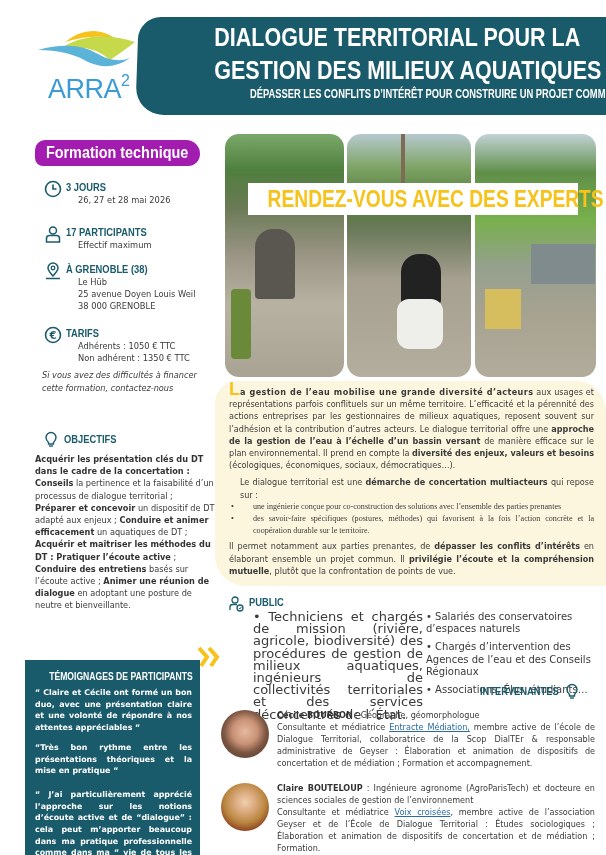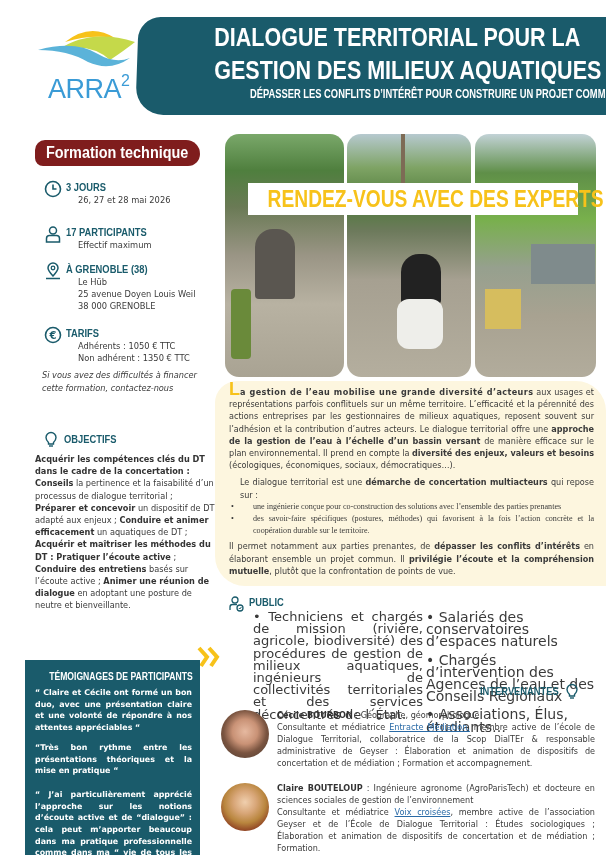--- a/index.html
+++ b/index.html
@@ -12,21 +12,21 @@
   .logo-text { position: absolute; left: 18px; top: 52px; font-family: "Liberation Sans", sans-serif; font-size: 27px; color: #3a9bd6; letter-spacing: -0.5px; }
   .logo-text sup { font-size: 16px; vertical-align: 12px; }
 
   
   .banner { position: absolute; left: 137px; top: 17px; width: 480px; height: 98px; background: #1a5b6b; border-radius: 22px 0 0 28px; transform: skewX(-2deg); }
   .banner-inner { position: absolute; left: 152px; top: 21px; width: 445px; color: #fff; font-family: "Liberation Sans", sans-serif; font-weight: bold; }
   .banner-title { font-size: 25px; line-height: 33px; letter-spacing: 0px; transform: scaleX(0.86); transform-origin: right; white-space: nowrap; }
   .banner-sub { font-size: 12px; margin-top: 0px; transform: scaleX(0.78); transform-origin: right; white-space: nowrap; }
 
   
-  .tag { position: absolute; left: 35px; top: 140px; width: 165px; height: 26px; background: #7f1d1d; border-radius: 10px 14px 12px 8px; color: #fff; font-family: "Liberation Sans", sans-serif; font-weight: bold; font-size: 16px; text-align: center; line-height: 26px; }
+  .tag { position: absolute; left: 35px; top: 140px; width: 165px; height: 26px; background: #a21caf; border-radius: 10px 14px 12px 8px; color: #fff; font-family: "Liberation Sans", sans-serif; font-weight: bold; font-size: 16px; text-align: center; line-height: 26px; }
   .tag span { display: inline-block; transform: scaleX(0.9); }
 
   .info { position: absolute; left: 44px; width: 170px; }
   .info .icon { position: absolute; left: 0; top: 0; width: 18px; height: 18px; }
   .info .head { margin-left: 22px; font-family: "Liberation Sans", sans-serif; font-weight: bold; font-size: 11px; color: #1a5b6b; transform: scaleX(0.85); transform-origin: left; white-space: nowrap; line-height: 14px; }
   .info .line { margin-left: 34px; font-size: 8.3px; line-height: 12px; color: #3a3a3a; white-space: nowrap; }
 
   .note { position: absolute; left: 42px; top: 369px; width: 175px; font-size: 8.2px; line-height: 13px; font-style: italic; color: #3a3a3a; }
 
   .obj-head { position: absolute; left: 44px; top: 432px; }
@@ -51,21 +51,21 @@
   .dropcap { font-family: "Liberation Sans", sans-serif; font-weight: bold; font-size: 18px; color: #f7c21a; line-height: 12px; }
   .intro-text p { margin-bottom: 5px; }
   .intro-text ul { list-style: none; }
   .intro-text li { position: relative; padding-left: 24px; font-family: Liberation Serif, serif; }
   .intro-text li::before { content: "•"; position: absolute; left: 2px; }
 
   
   .pub-head { position: absolute; left: 229px; top: 596px; }
   .pub-head .head { position: absolute; left: 20px; top: 0; font-family: "Liberation Sans", sans-serif; font-weight: bold; font-size: 11px; color: #1a5b6b; transform: scaleX(0.85); transform-origin: left; white-space: nowrap; }
   .pub-col1 { position: absolute; left: 253px; top: 611px; width: 170px; font-size: 13px; line-height: 12.2px; text-align: justify; }
-  .pub-col2 { position: absolute; left: 426px; top: 611px; width: 170px; font-size: 14px; line-height: 12.2px; }
+  .pub-col2 { position: absolute; left: 426px; top: 611px; width: 170px; font-size: 10px; line-height: 12.2px; }
   .pub-col2 p { margin-bottom: 6px; }
 
   .int-head { position: absolute; left: 480px; top: 685px; font-family: "Liberation Sans", sans-serif; font-weight: bold; font-size: 11px; color: #1a5b6b; transform: scaleX(0.85); transform-origin: left; white-space: nowrap; }
   .int-icon { position: absolute; left: 565px; top: 683px; }
 
   .speaker { position: absolute; left: 277px; width: 318px; font-size: 8.1px; line-height: 12px; text-align: justify; }
   .speaker b { color: #333; }
   .speaker a { color: #2a6aa6; text-decoration: underline; }
   .avatar { position: absolute; left: 221px; width: 48px; height: 48px; border-radius: 50%; overflow: hidden; }
 </style>
@@ -133,21 +133,21 @@
 <div class="note">Si vous avez des difficultés à financer cette formation, contactez-nous</div>
 
 <div class="obj-head">
   <svg width="14" height="17" viewBox="0 0 14 17" style="position:absolute;left:0;top:-1px;">
       <path d="M7 1.5 A5 5 0 0 1 12 6.5 Q12 9 9.5 11.5 V13 H4.5 V11.5 Q2 9 2 6.5 A5 5 0 0 1 7 1.5 Z" fill="none" stroke="#1a5b6b" stroke-width="1.4"></path>
       <path d="M5 15 H9" stroke="#1a5b6b" stroke-width="1.4"></path>
     </svg>
   <div class="head">OBJECTIFS</div>
 </div>
 <div class="obj-text">
-  <b>Acquérir les compétences clés du DT dans le cadre de la concertation :</b>
+  <b>Acquérir les présentation clés du DT dans le cadre de la concertation :</b>
   <b>Conseils</b><span> la pertinence et la faisabilité d’un processus de dialogue territorial ; </span><b>Préparer et concevoir</b><span> un dispositif de DT adapté aux enjeux ; </span><b>Conduire et animer efficacement</b><span> un aquatiques de DT ;</span><br>
   <b>Acquérir et maîtriser les méthodes du DT : Pratiquer l’écoute active</b><span> ; </span><b>Conduire des entretiens</b><span> basés sur l’écoute active ; </span><b>Animer une réunion de dialogue</b><span> en adoptant une posture de neutre et bienveillante.</span>
 </div>
 
 <svg class="chev" width="28" height="24" viewBox="0 0 28 24">
   <path d="M3 3 L11 12 L5 21" fill="none" stroke="#f7c21a" stroke-width="4"></path>
   <path d="M13 3 L21 12 L15 21" fill="none" stroke="#f7c21a" stroke-width="4"></path>
 </svg>
 <div class="testi">
   <div class="testi-title">TÉMOIGNAGES DE PARTICIPANTS</div>

